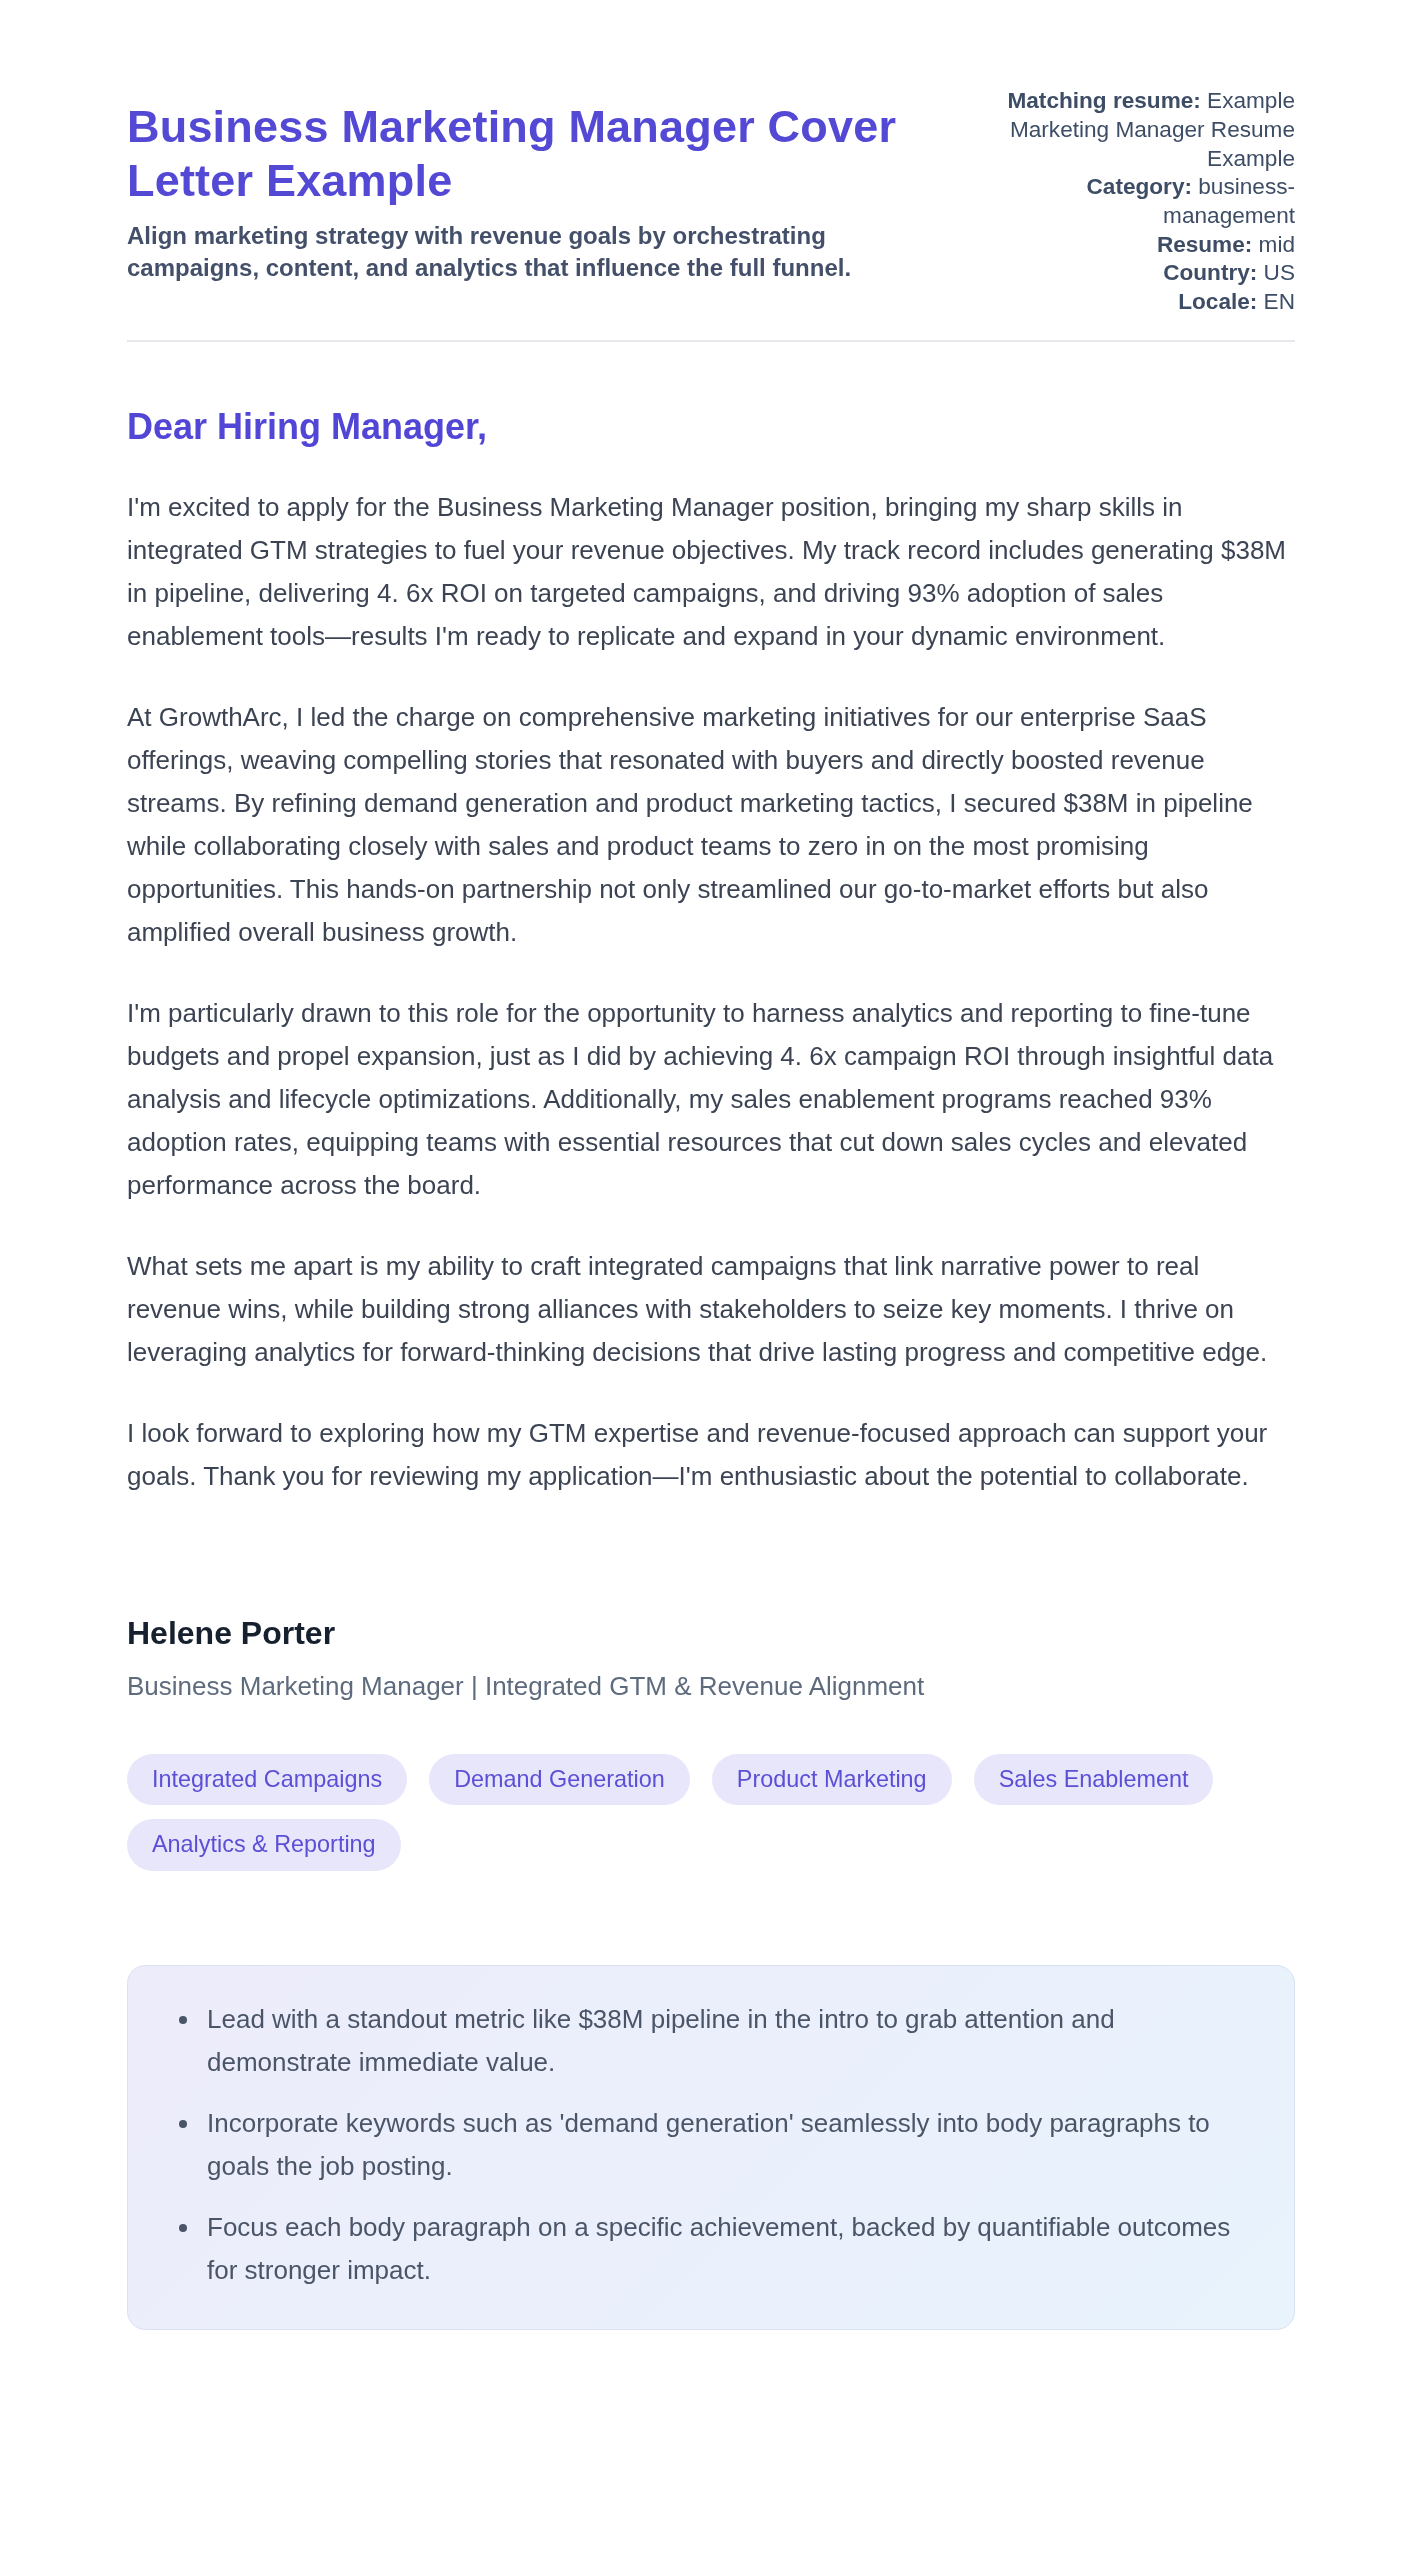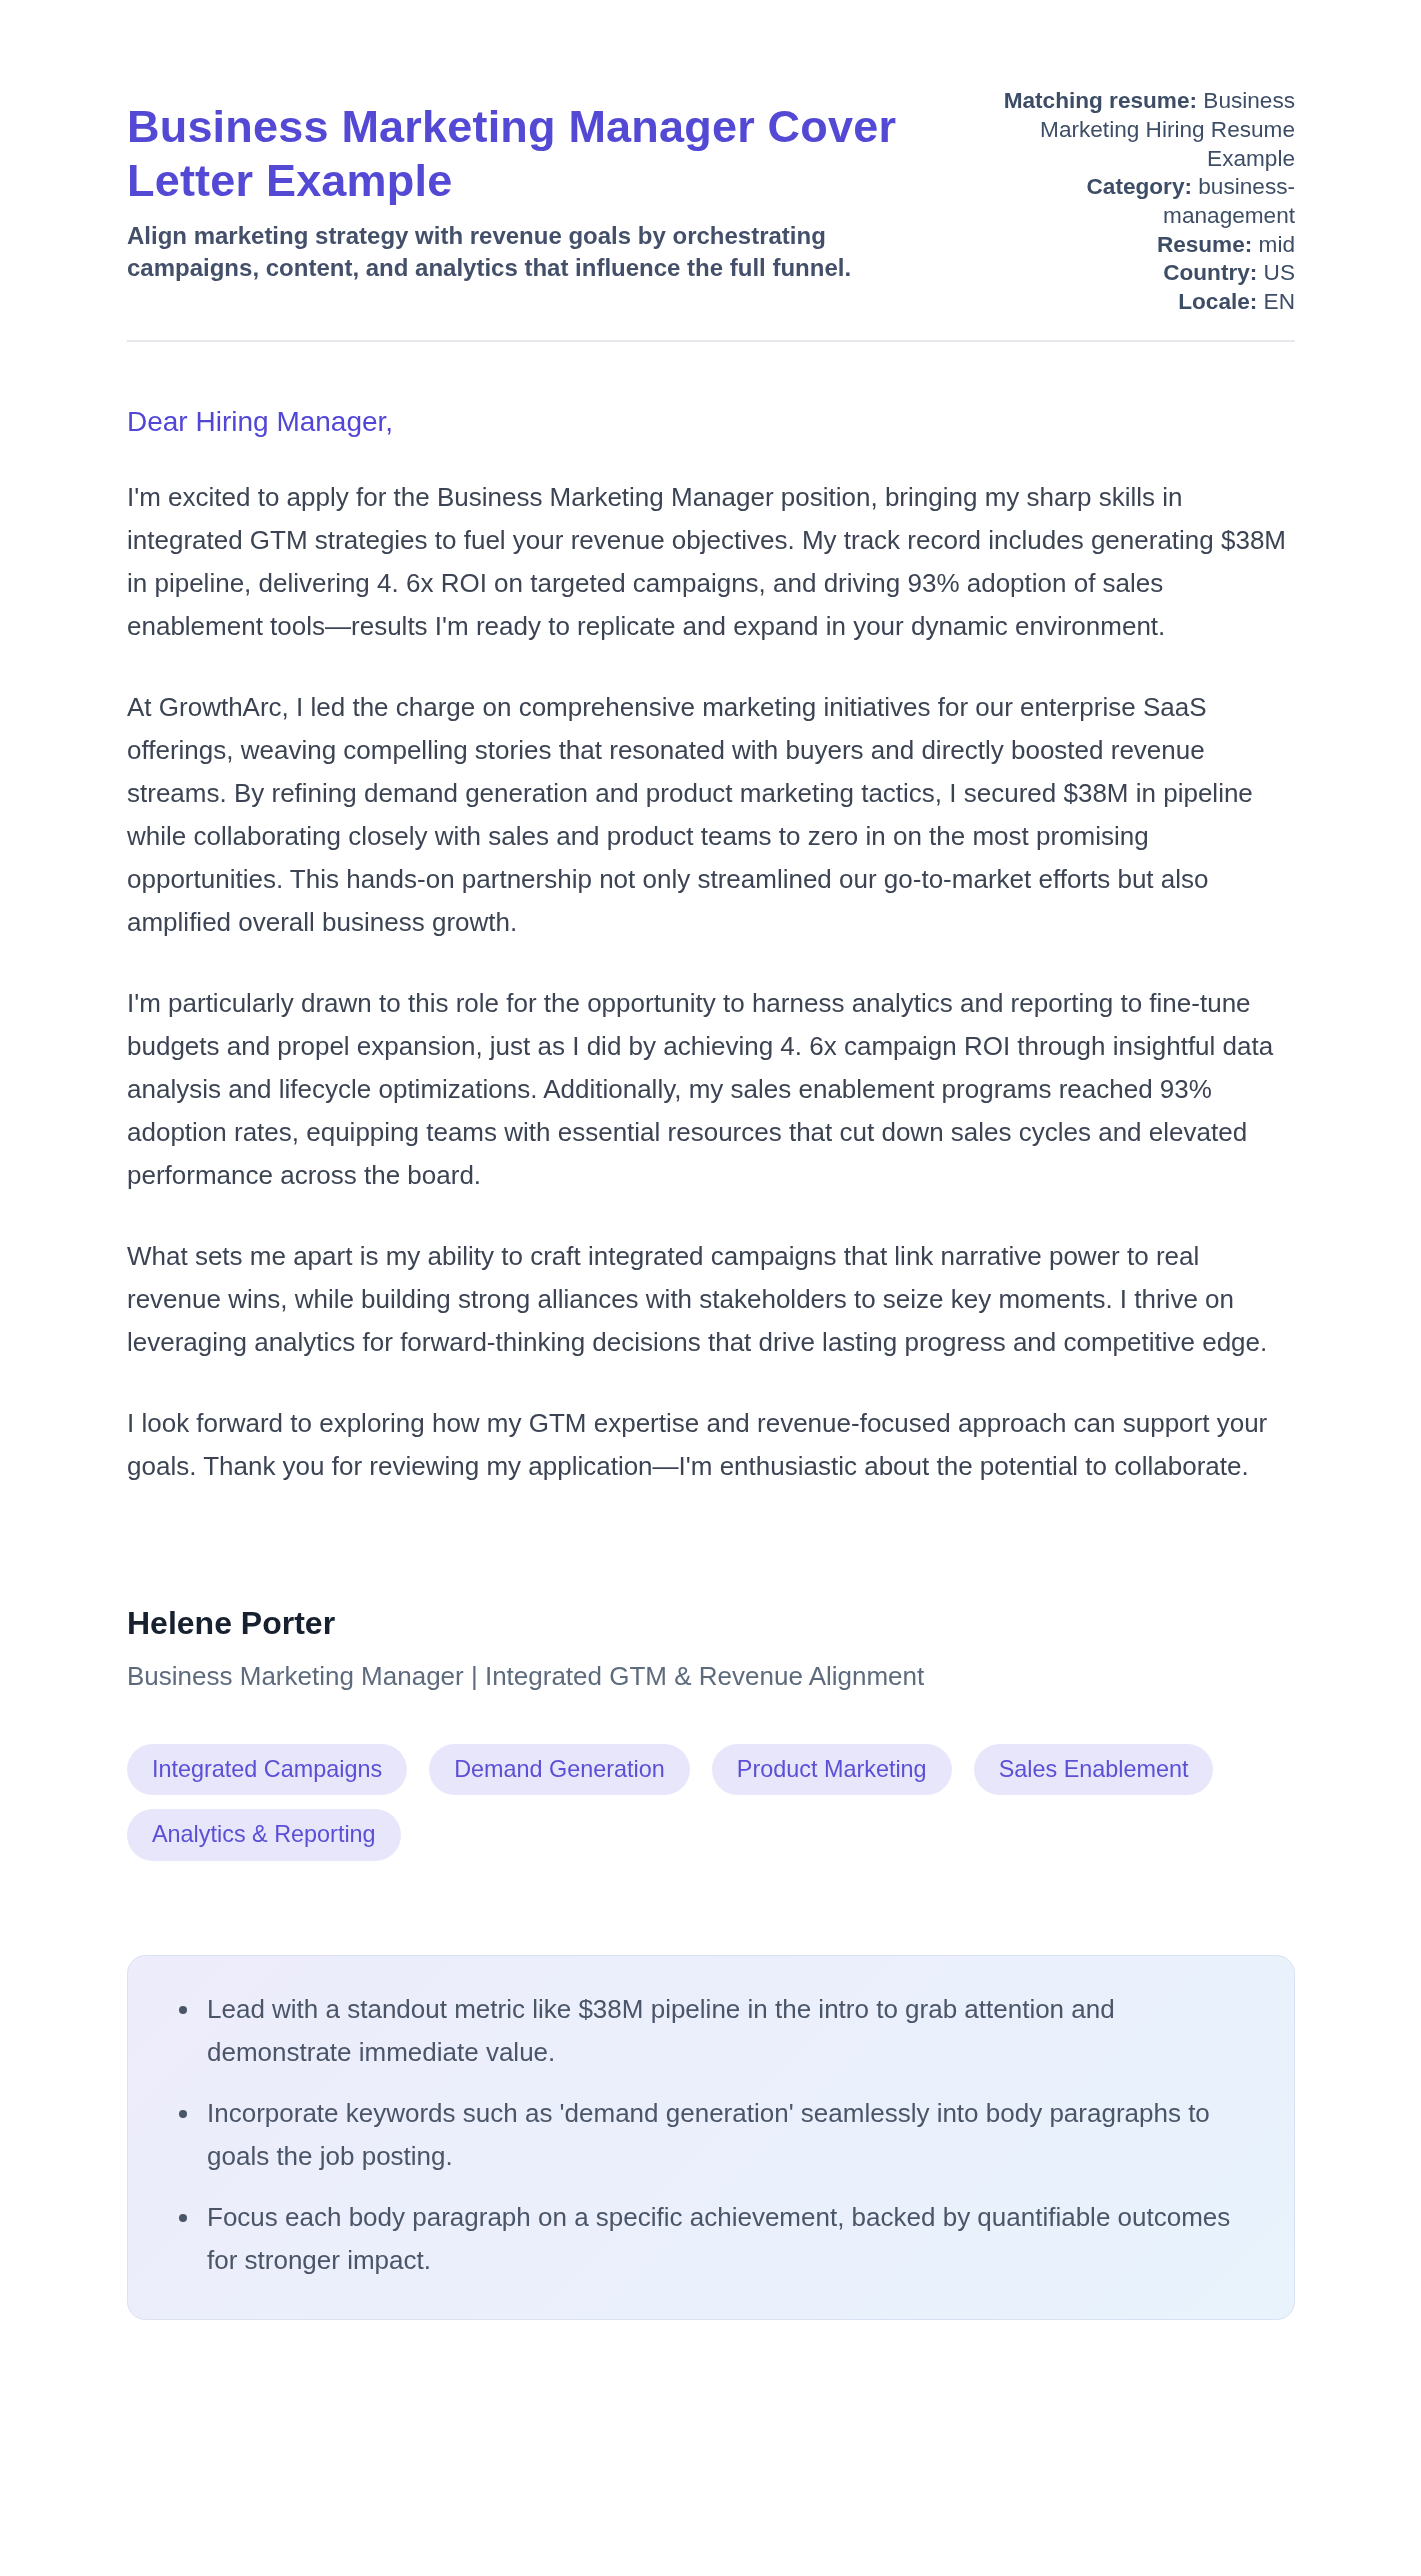--- a/index.html
+++ b/index.html
@@ -64,22 +64,22 @@
   }
   .meta-item { margin: 0; }
   .meta-item strong { font-weight: 700; }
   .divider {
     border: none;
     border-top: 2.5px solid var(--divider);
     margin: 23.4px 0 0;
   }
   .greeting {
     margin-top: 64px;
-    font-size: 28px;
-    font-weight: 400;
+    font-size: 36px;
+    font-weight: 700;
     color: #5246d6;
   }
   .paragraphs .paragraph {
     font-size: 26px;
     line-height: 43px;
     color: var(--body-text);
     margin: 38px 0 0;
   }
   .signature-name {
     margin-top: 117px;
@@ -139,21 +139,21 @@
 
 <div class="container">
 
   <div class="header">
     <div class="header-left">
       <h1 class="page-title">Business Marketing Manager Cover Letter Example</h1>
       <div class="page-subtitle">Align marketing strategy with revenue goals by orchestrating campaigns, content, and analytics that influence the full funnel.</div>
     </div>
     <div class="meta">
 
-        <div class="meta-item"><strong>Matching resume:</strong> <span>Business Marketing Hiring Resume Example</span></div>
+        <div class="meta-item"><strong>Matching resume:</strong> <span>Example Marketing Manager Resume Example</span></div>
 
         <div class="meta-item"><strong>Category:</strong> <span>business-management</span></div>
 
         <div class="meta-item"><strong>Resume:</strong> <span>mid</span></div>
 
         <div class="meta-item"><strong>Country:</strong> <span>US</span></div>
 
         <div class="meta-item"><strong>Locale:</strong> <span>EN</span></div>
       </div>
   </div>

